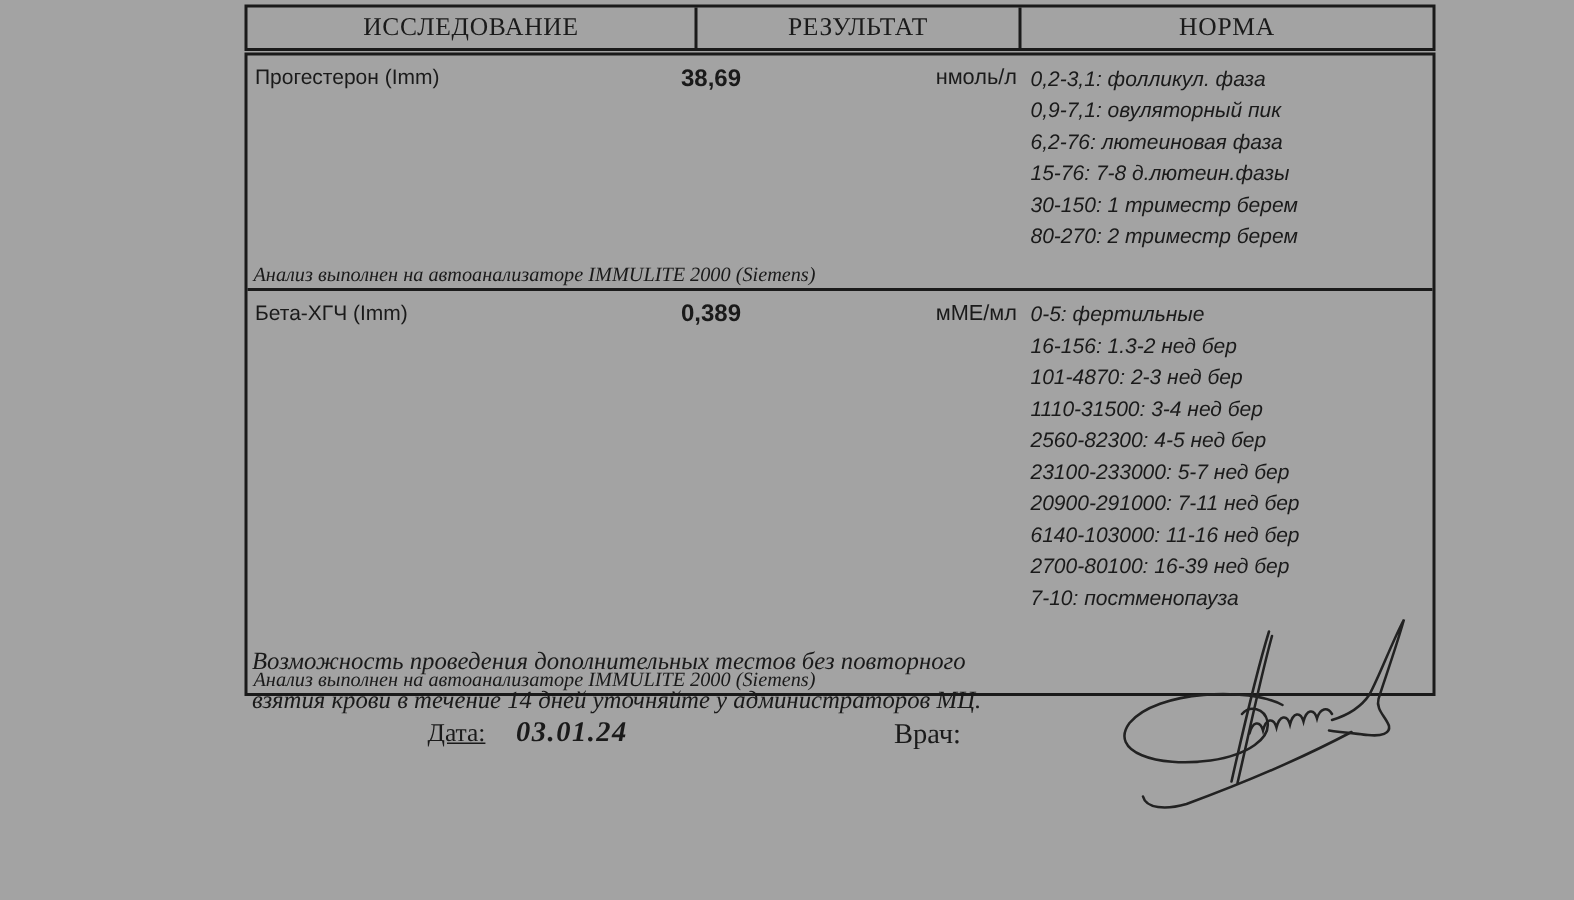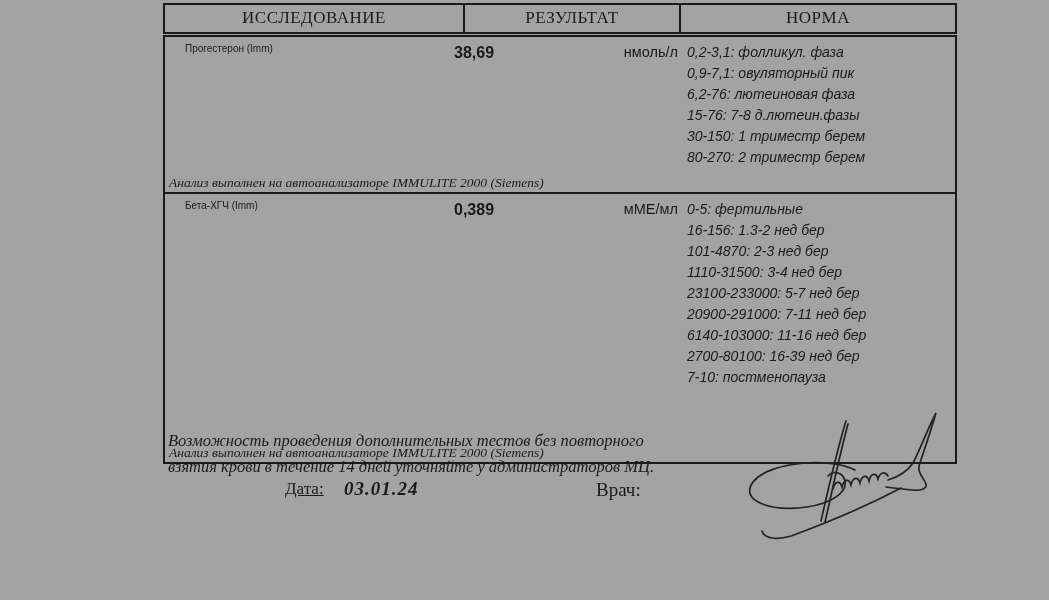--- a/index.html
+++ b/index.html
@@ -47,22 +47,22 @@
   .trow.first {
     height: 155px;
     border-bottom: 2px solid #1a1a1a;
   }
   .trow.second {
     height: 268px;
   }
   .cell-name {
     position: absolute;
     top: 6px;
-    left: 20px;
-    font-size: 10px;
+    left: 5px;
+    font-size: 14px;
   }
   .cell-result {
     position: absolute;
     top: 7px;
     left: 289px;
     font-size: 16px;
     font-weight: bold;
   }
   .cell-unit {
     position: absolute;
@@ -168,20 +168,21 @@
 
       <div class="trow second">
         <div class="cell-name">Бета-ХГЧ (Imm)</div>
         <div class="cell-result">0,389</div>
         <div class="cell-unit">мМЕ/мл</div>
         <div class="cell-norms">
           <div class="norm-line">0-5: фертильные</div>
           <div class="norm-line">16-156: 1.3-2 нед бер</div>
           <div class="norm-line">101-4870: 2-3 нед бер</div>
           <div class="norm-line">1110-31500: 3-4 нед бер</div>
+          <div class="norm-line">2560-82300: 4-5 нед бер</div>
           <div class="norm-line">23100-233000: 5-7 нед бер</div>
           <div class="norm-line">20900-291000: 7-11 нед бер</div>
           <div class="norm-line">6140-103000: 11-16 нед бер</div>
           <div class="norm-line">2700-80100: 16-39 нед бер</div>
           <div class="norm-line">7-10: постменопауза</div>
         </div>
         <div class="analyzer-note">Анализ выполнен на автоанализаторе IMMULITE  2000     (Siemens)</div>
       </div>
 
     </div>

